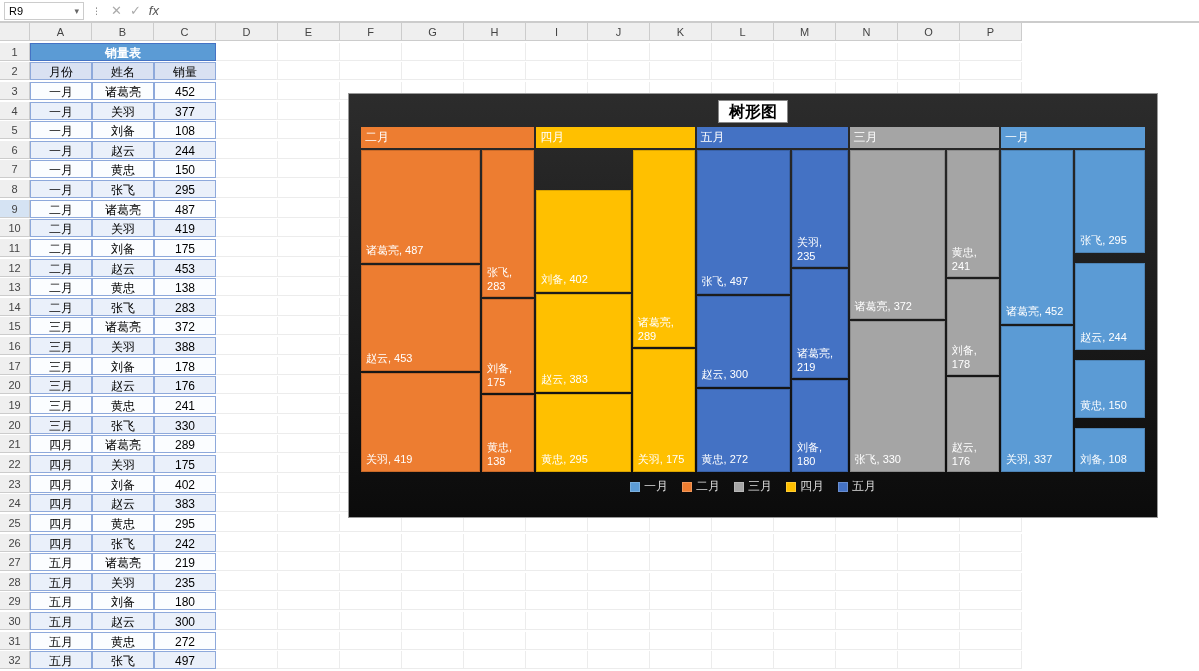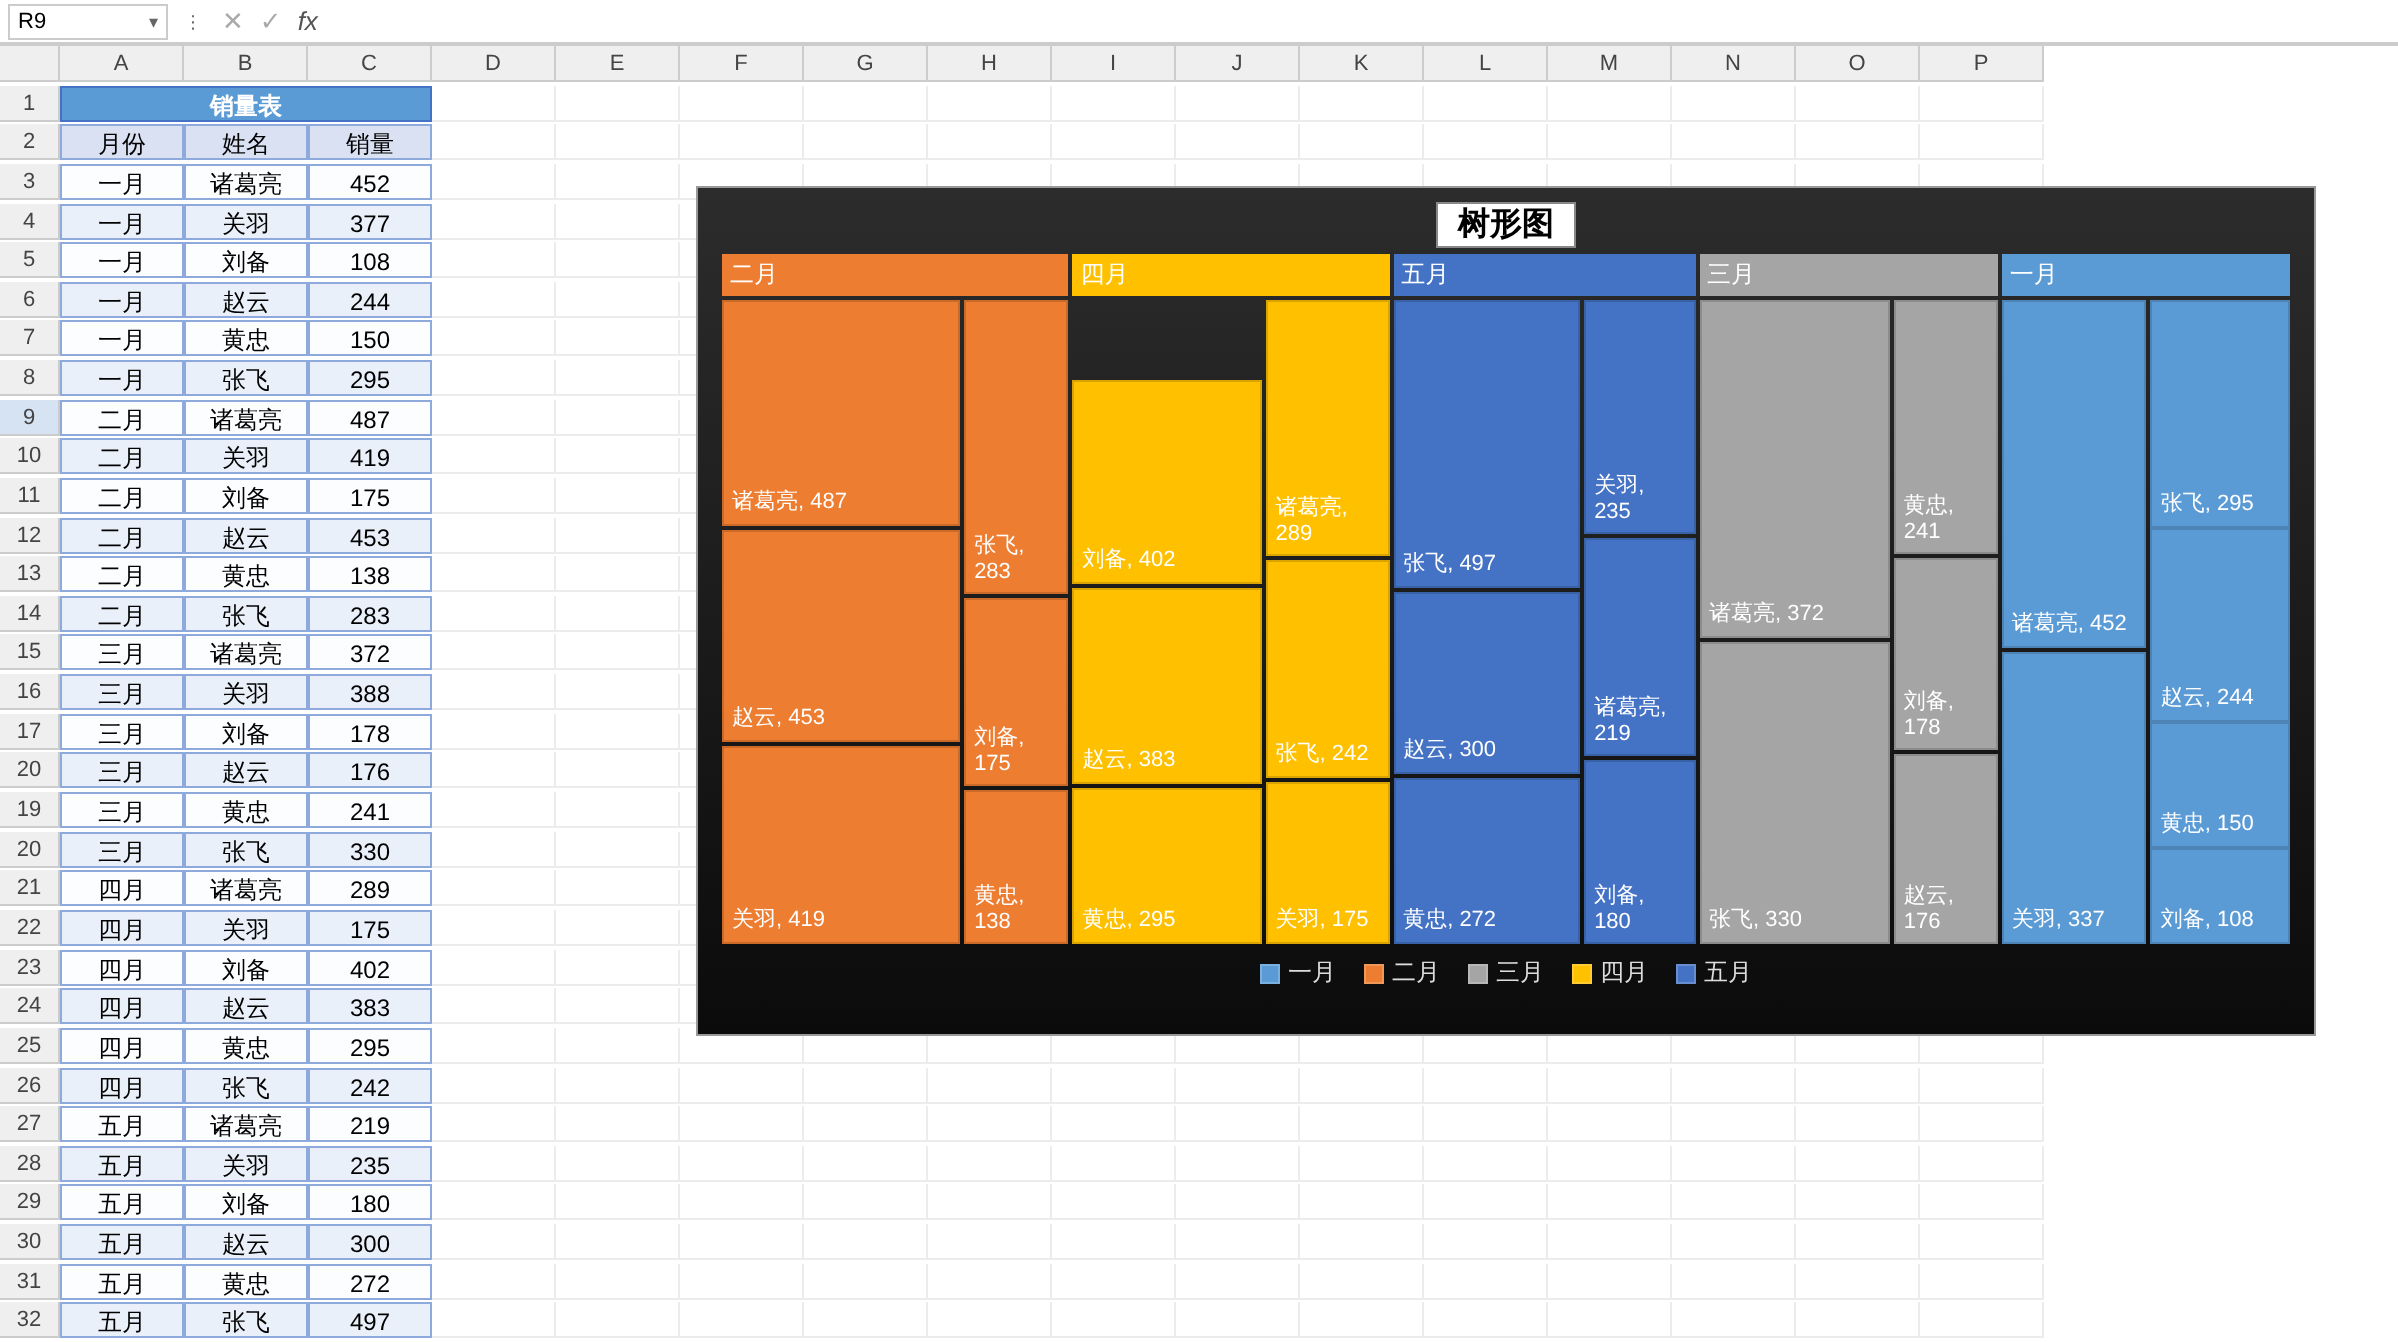--- a/index.html
+++ b/index.html
@@ -177,21 +177,20 @@
           <div class="month-label c-apr">四月</div>
           <div class="tiles">
             <div class="row">
               <div style="display: flex; flex-direction: column; gap: 2px; flex: 1080 1 0%; margin-top: 40px;">
                 <div class="tile c-apr" style="flex: 402 1 0%;">刘备, 402</div>
                 <div class="tile c-apr" style="flex: 383 1 0%;">赵云, 383</div>
                 <div class="tile c-apr" style="flex: 295 1 0%;">黄忠, 295</div>
               </div>
               <div style="display: flex; flex-direction: column; gap: 2px; flex: 706 1 0%;">
                 <div class="tile c-apr" style="flex: 289 1 0%;">诸葛亮, 289</div>
-                <div class="tile c-apr" style="flex: 242 1 0%;">张飞, 242</div>
                 <div class="tile c-apr" style="flex: 175 1 0%;">关羽, 175</div>
               </div>
             </div>
           </div>
         </div>
         <div class="month-col" style="flex: 19.45 1 0%;">
           <div class="month-label c-may">五月</div>
           <div class="tiles">
             <div class="row">
               <div style="display: flex; flex-direction: column; gap: 2px; flex: 1069 1 0%;">
@@ -224,21 +223,21 @@
           </div>
         </div>
         <div class="month-col" style="flex: 18.57 1 0%;">
           <div class="month-label c-jan">一月</div>
           <div class="tiles">
             <div class="row">
               <div style="display: flex; flex-direction: column; gap: 2px; flex: 829 1 0%;">
                 <div class="tile c-jan" style="flex: 452 1 0%;">诸葛亮, 452</div>
                 <div class="tile c-jan" style="flex: 377 1 0%;">关羽, 337</div>
               </div>
-              <div style="display: flex; flex-direction: column; gap: 0; flex: 797 1 0%;">
+              <div style="display: flex; flex-direction: column; gap: 10px; flex: 797 1 0%;">
                 <div class="tile c-jan" style="flex: 295 1 0%;">张飞, 295</div>
                 <div class="tile c-jan" style="flex: 244 1 0%;">赵云, 244</div>
                 <div class="tile c-jan" style="flex: 150 1 0%;">黄忠, 150</div>
                 <div class="tile c-jan" style="flex: 108 1 0%;">刘备, 108</div>
               </div>
             </div>
           </div>
         </div>
       </div>
     <div class="legend" id="legend">

